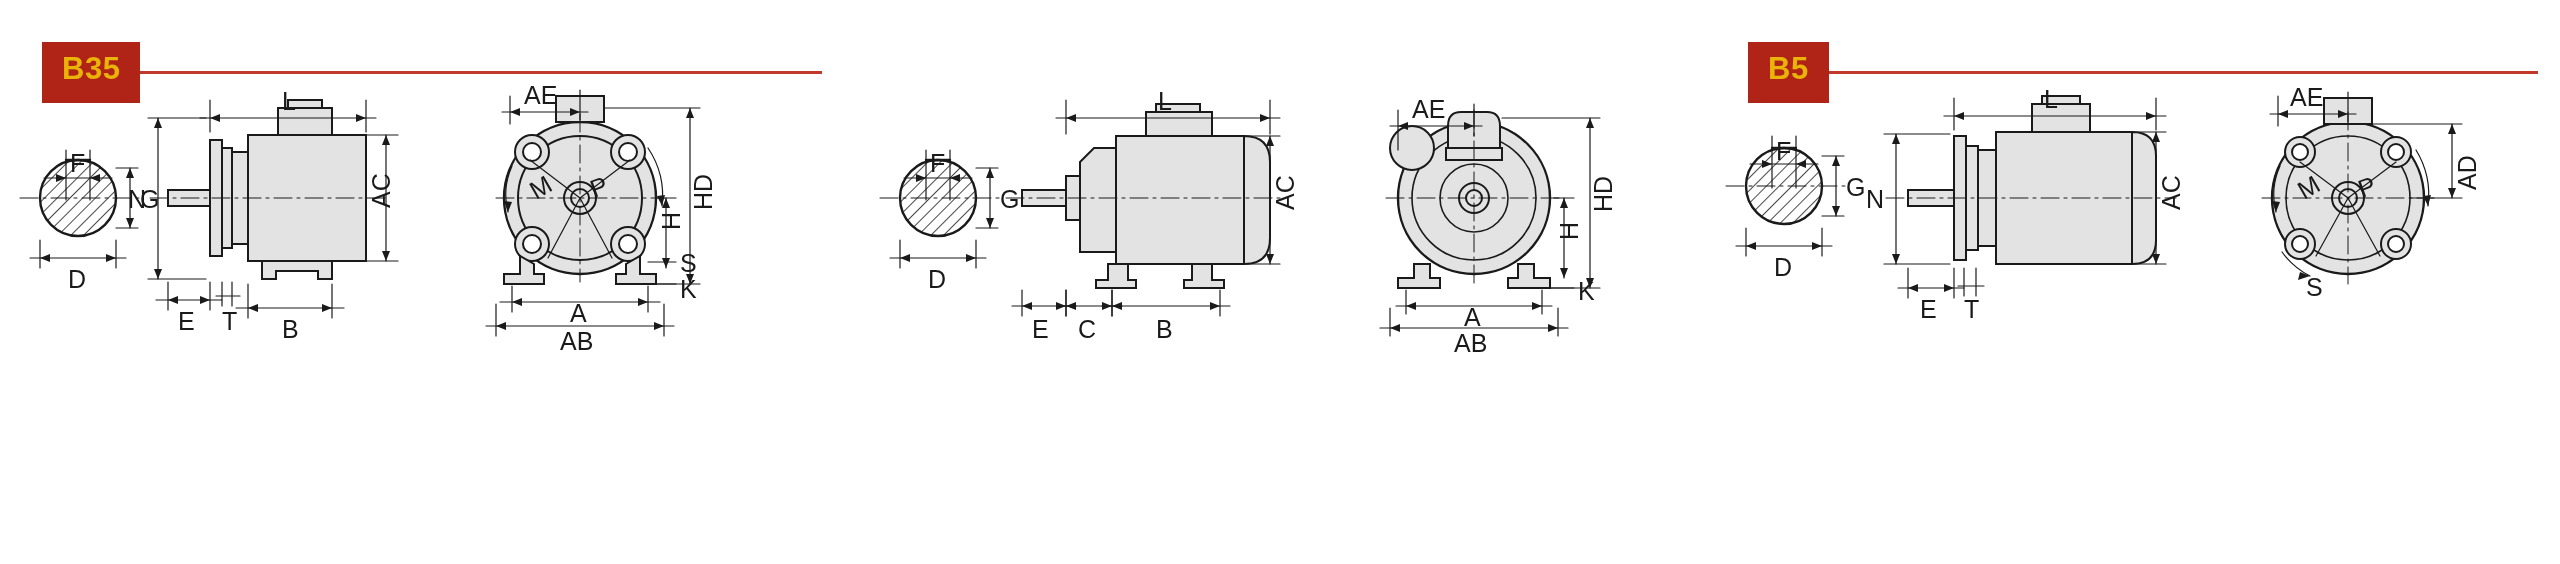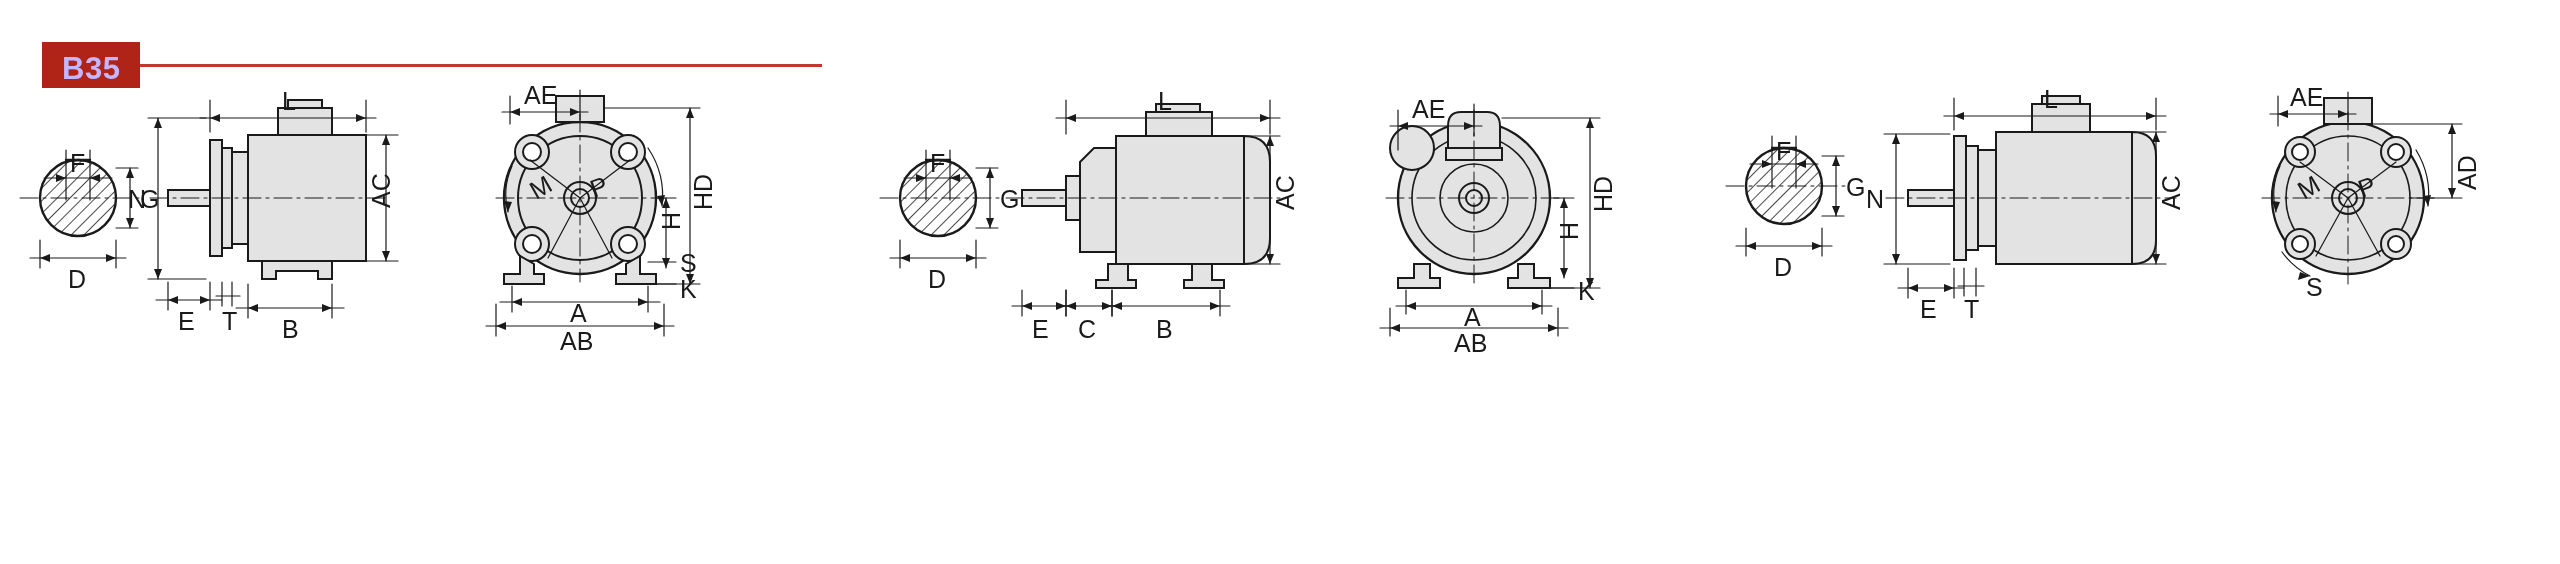--- a/index.html
+++ b/index.html
@@ -2,22 +2,22 @@
 <html><head>
 <meta charset="utf-8">
 <style>
   html,body{margin:0;padding:0;background:#ffffff;}
   body{width:2560px;height:564px;font-family:"Liberation Sans",sans-serif;overflow:hidden;}
   .sheet{position:relative;width:2560px;height:564px;background:#fff;}
 
   .panel{position:absolute;top:0;height:564px;}
 
   .badge-row{position:absolute;display:flex;align-items:center;}
-  .badge{background:#b02418;color:#c4b5fd;font-weight:bold;font-size:31px;
-         line-height:1;padding:11px 20px 4px 20px;letter-spacing:0.5px;
+  .badge{background:#b02418;color:#eab308;font-weight:bold;font-size:31px;
+         line-height:1;padding:11px 20px 19px 20px;letter-spacing:0.5px;
          font-family:"Liberation Sans",sans-serif;}
   .badge-rule{height:3px;background:#c0392b;}
 
   .dwg{position:absolute;left:0;top:0;width:100%;height:100%;}
   svg{display:block;}
 </style>
 </head>
 <body>
 
 <div class="sheet">
@@ -349,20 +349,24 @@
         <text x="718" y="240" transform="rotate(-90 718 240)">H</text>
         <text x="718" y="300">K</text>
         <text x="604" y="326">A</text>
         <text x="594" y="352">AB</text>
       </g>
     </svg>
   </div>
 
   <div class="panel" style="left:1710px;width:850px;">
 
+    <div class="badge-row" style="left:38px;top:42px;width:790px;">
+      <div class="badge">B5</div>
+      <div class="badge-rule" style="flex:1;"></div>
+    </div>
 
     <svg class="dwg" viewBox="0 0 850 564">
       <defs>
         <pattern id="h5" width="9" height="9" patternTransform="rotate(45)" patternUnits="userSpaceOnUse">
           <line x1="0" y1="0" x2="0" y2="9" stroke="#1a1a1a" stroke-width="1.6"></line>
         </pattern>
       </defs>
       <g fill="none" stroke="#1a1a1a" stroke-width="2" stroke-linecap="round">
 
         <g>

